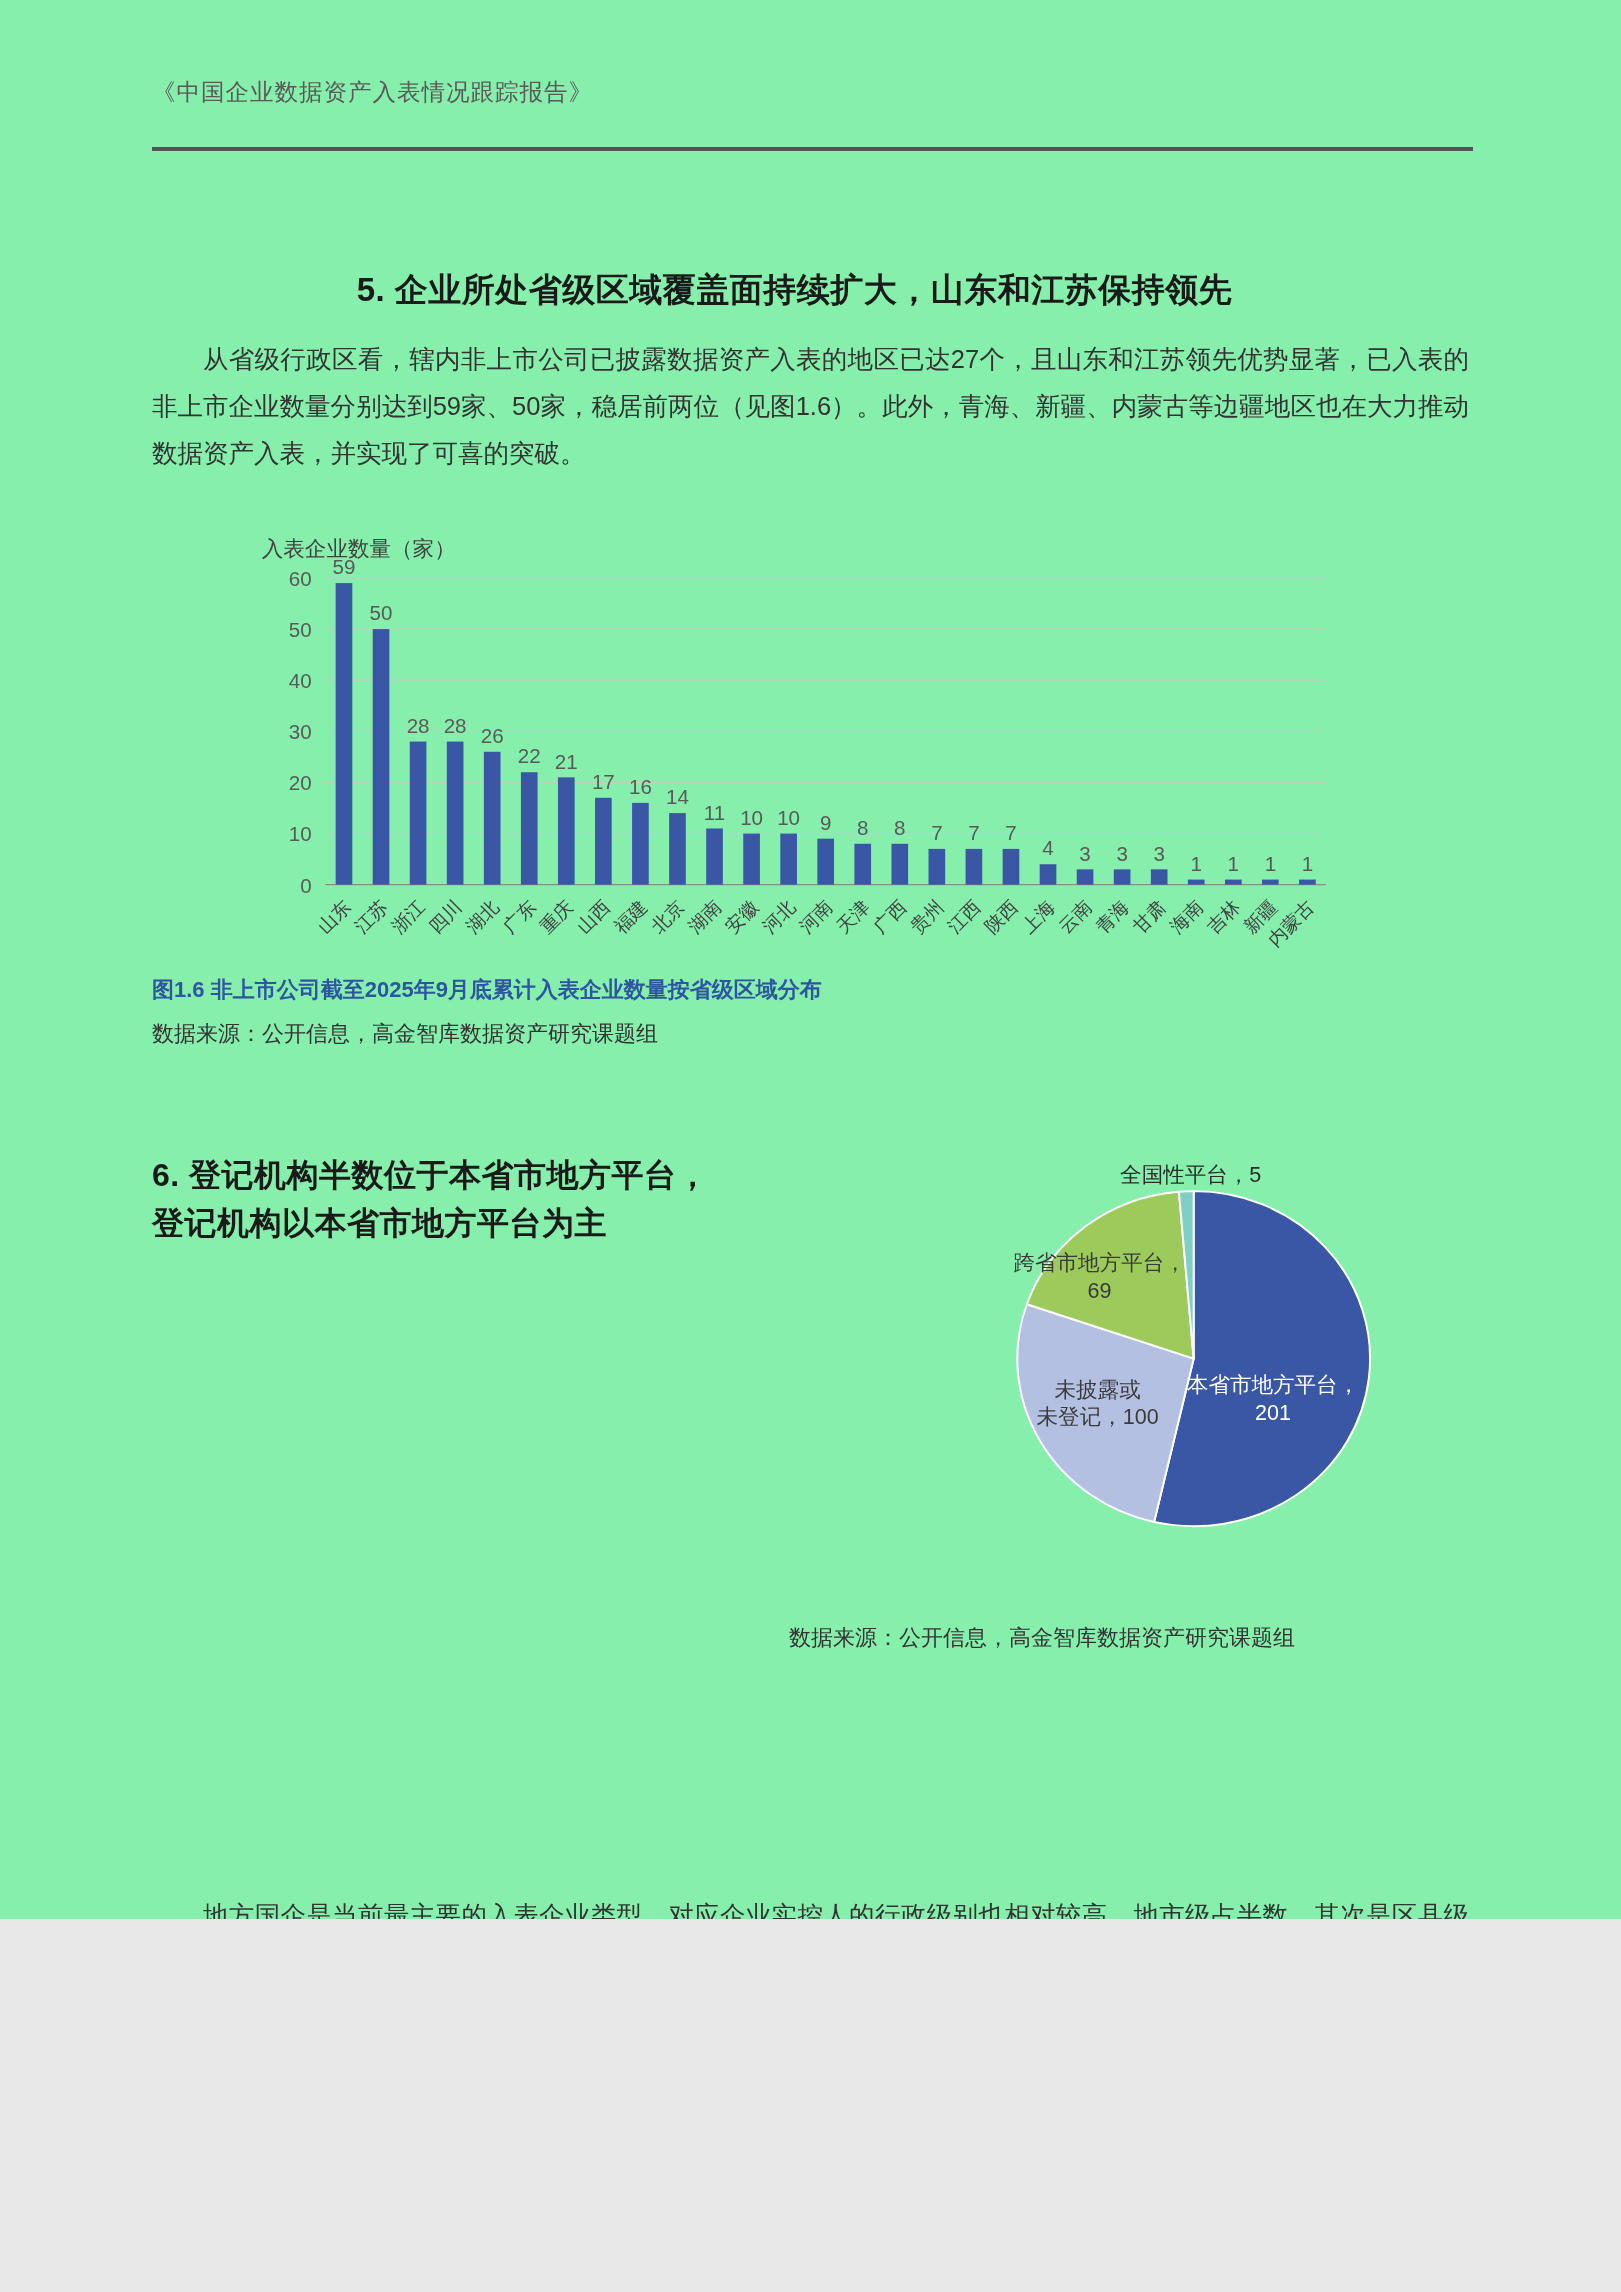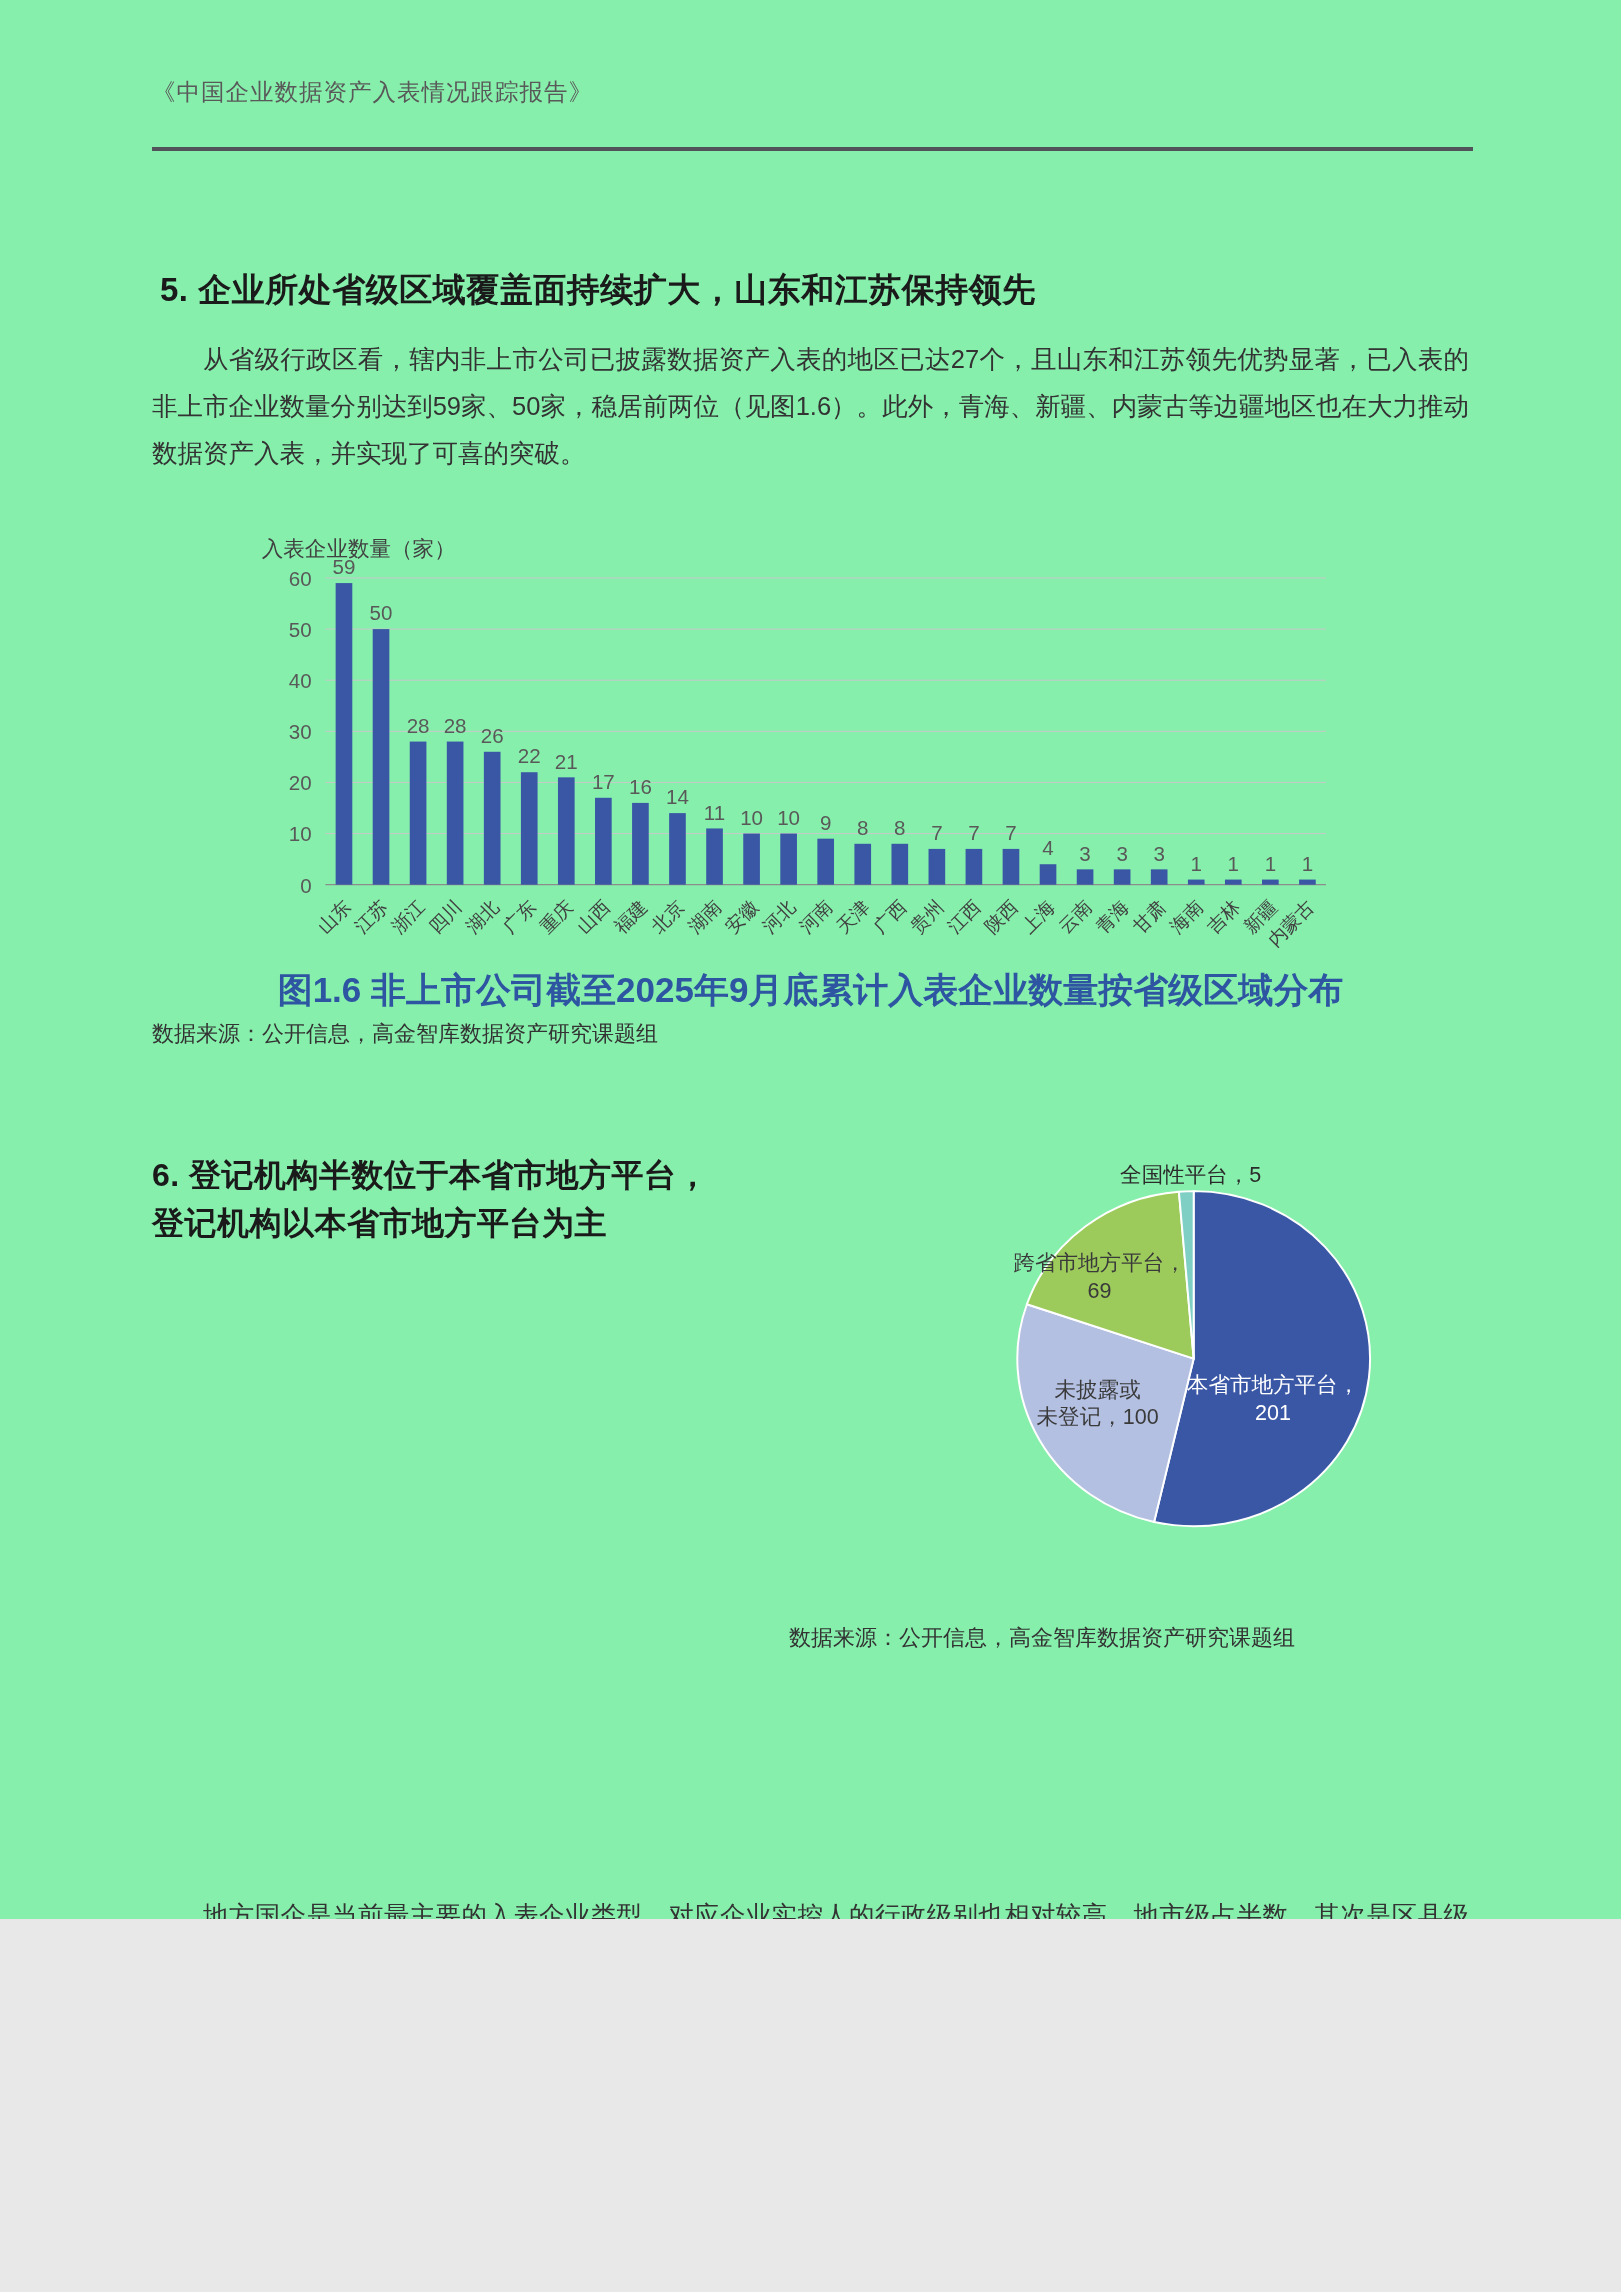--- a/index.html
+++ b/index.html
@@ -14,29 +14,29 @@
   .header-title{
     left:152px;top:76px;
     font-size:23.5px;color:#595959;letter-spacing:1px;
   }
   .header-rule{
     left:152px;top:147px;width:1321px;height:3.9px;background:#51525a;
   }
   .sec-heading{
     color:#1a1a1a;font-size:33px;font-weight:700;letter-spacing:0.5px;
   }
-  .sec5-heading{left:160px;top:241px;width:1317px;}
+  .sec5-heading{left:136px;top:241px;width:1317px;text-align:center;}
   .body-para{
     color:#333333;font-size:25.5px;line-height:47px;
     text-align:justify;text-justify:inter-character;
   }
   .sec5-para{left:152px;top:310px;width:1317px;text-indent:2em;}
   .bar-figure{left:152px;top:527px;width:1317px;height:441px;}
   .fig-caption{
-    color:#2e55a1;font-size:35px;font-weight:700;text-align:center;line-height:35px;
+    color:#2e55a1;font-size:22px;font-weight:700;line-height:35px;
   }
   .fig16-caption{left:152px;top:972px;width:1317px;}
   .fig-source{
     color:#333333;font-size:22px;text-align:left;
   }
   .fig16-source{left:152px;top:1019px;width:1317px;}
   .sec6-left{left:152px;top:1139px;width:637px;}
   .sec6-heading{margin:11.8px 0 0 0;font-size:32px;line-height:48px;}
   .sec6-para{margin-top:27.4px;text-indent:2em;}
   .pie-figure{left:789px;top:1147px;width:680px;height:392px;}

